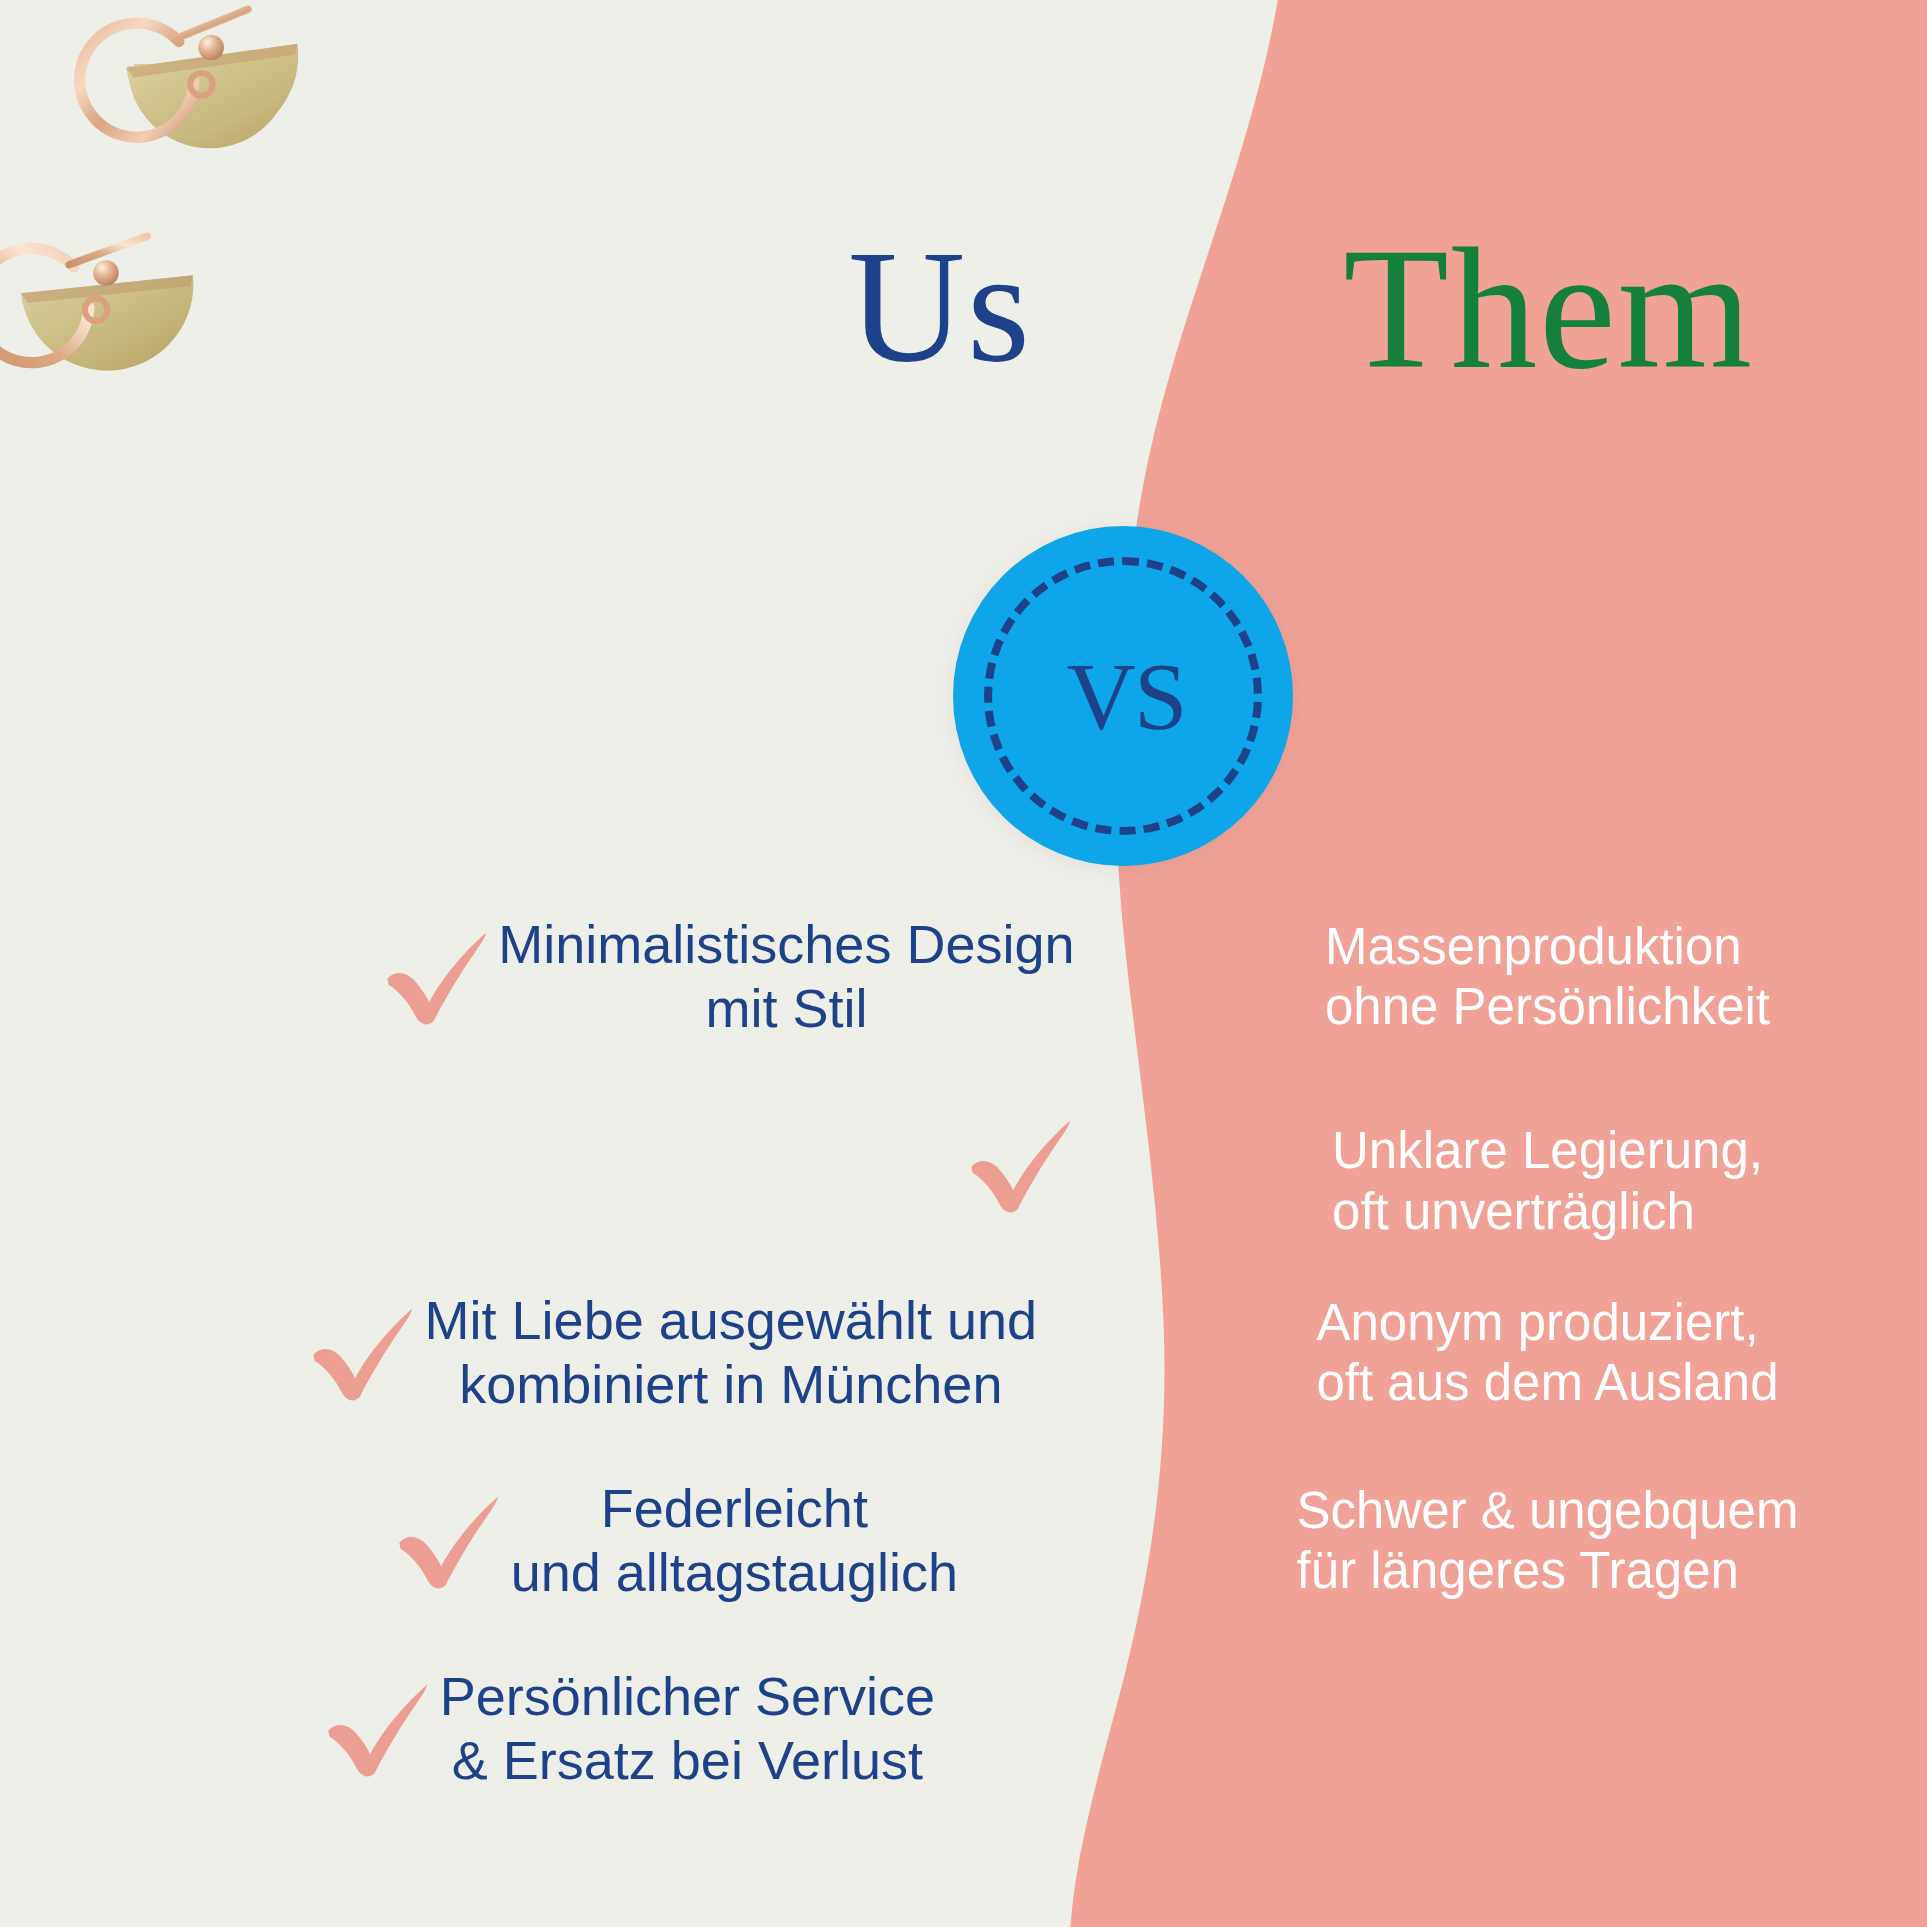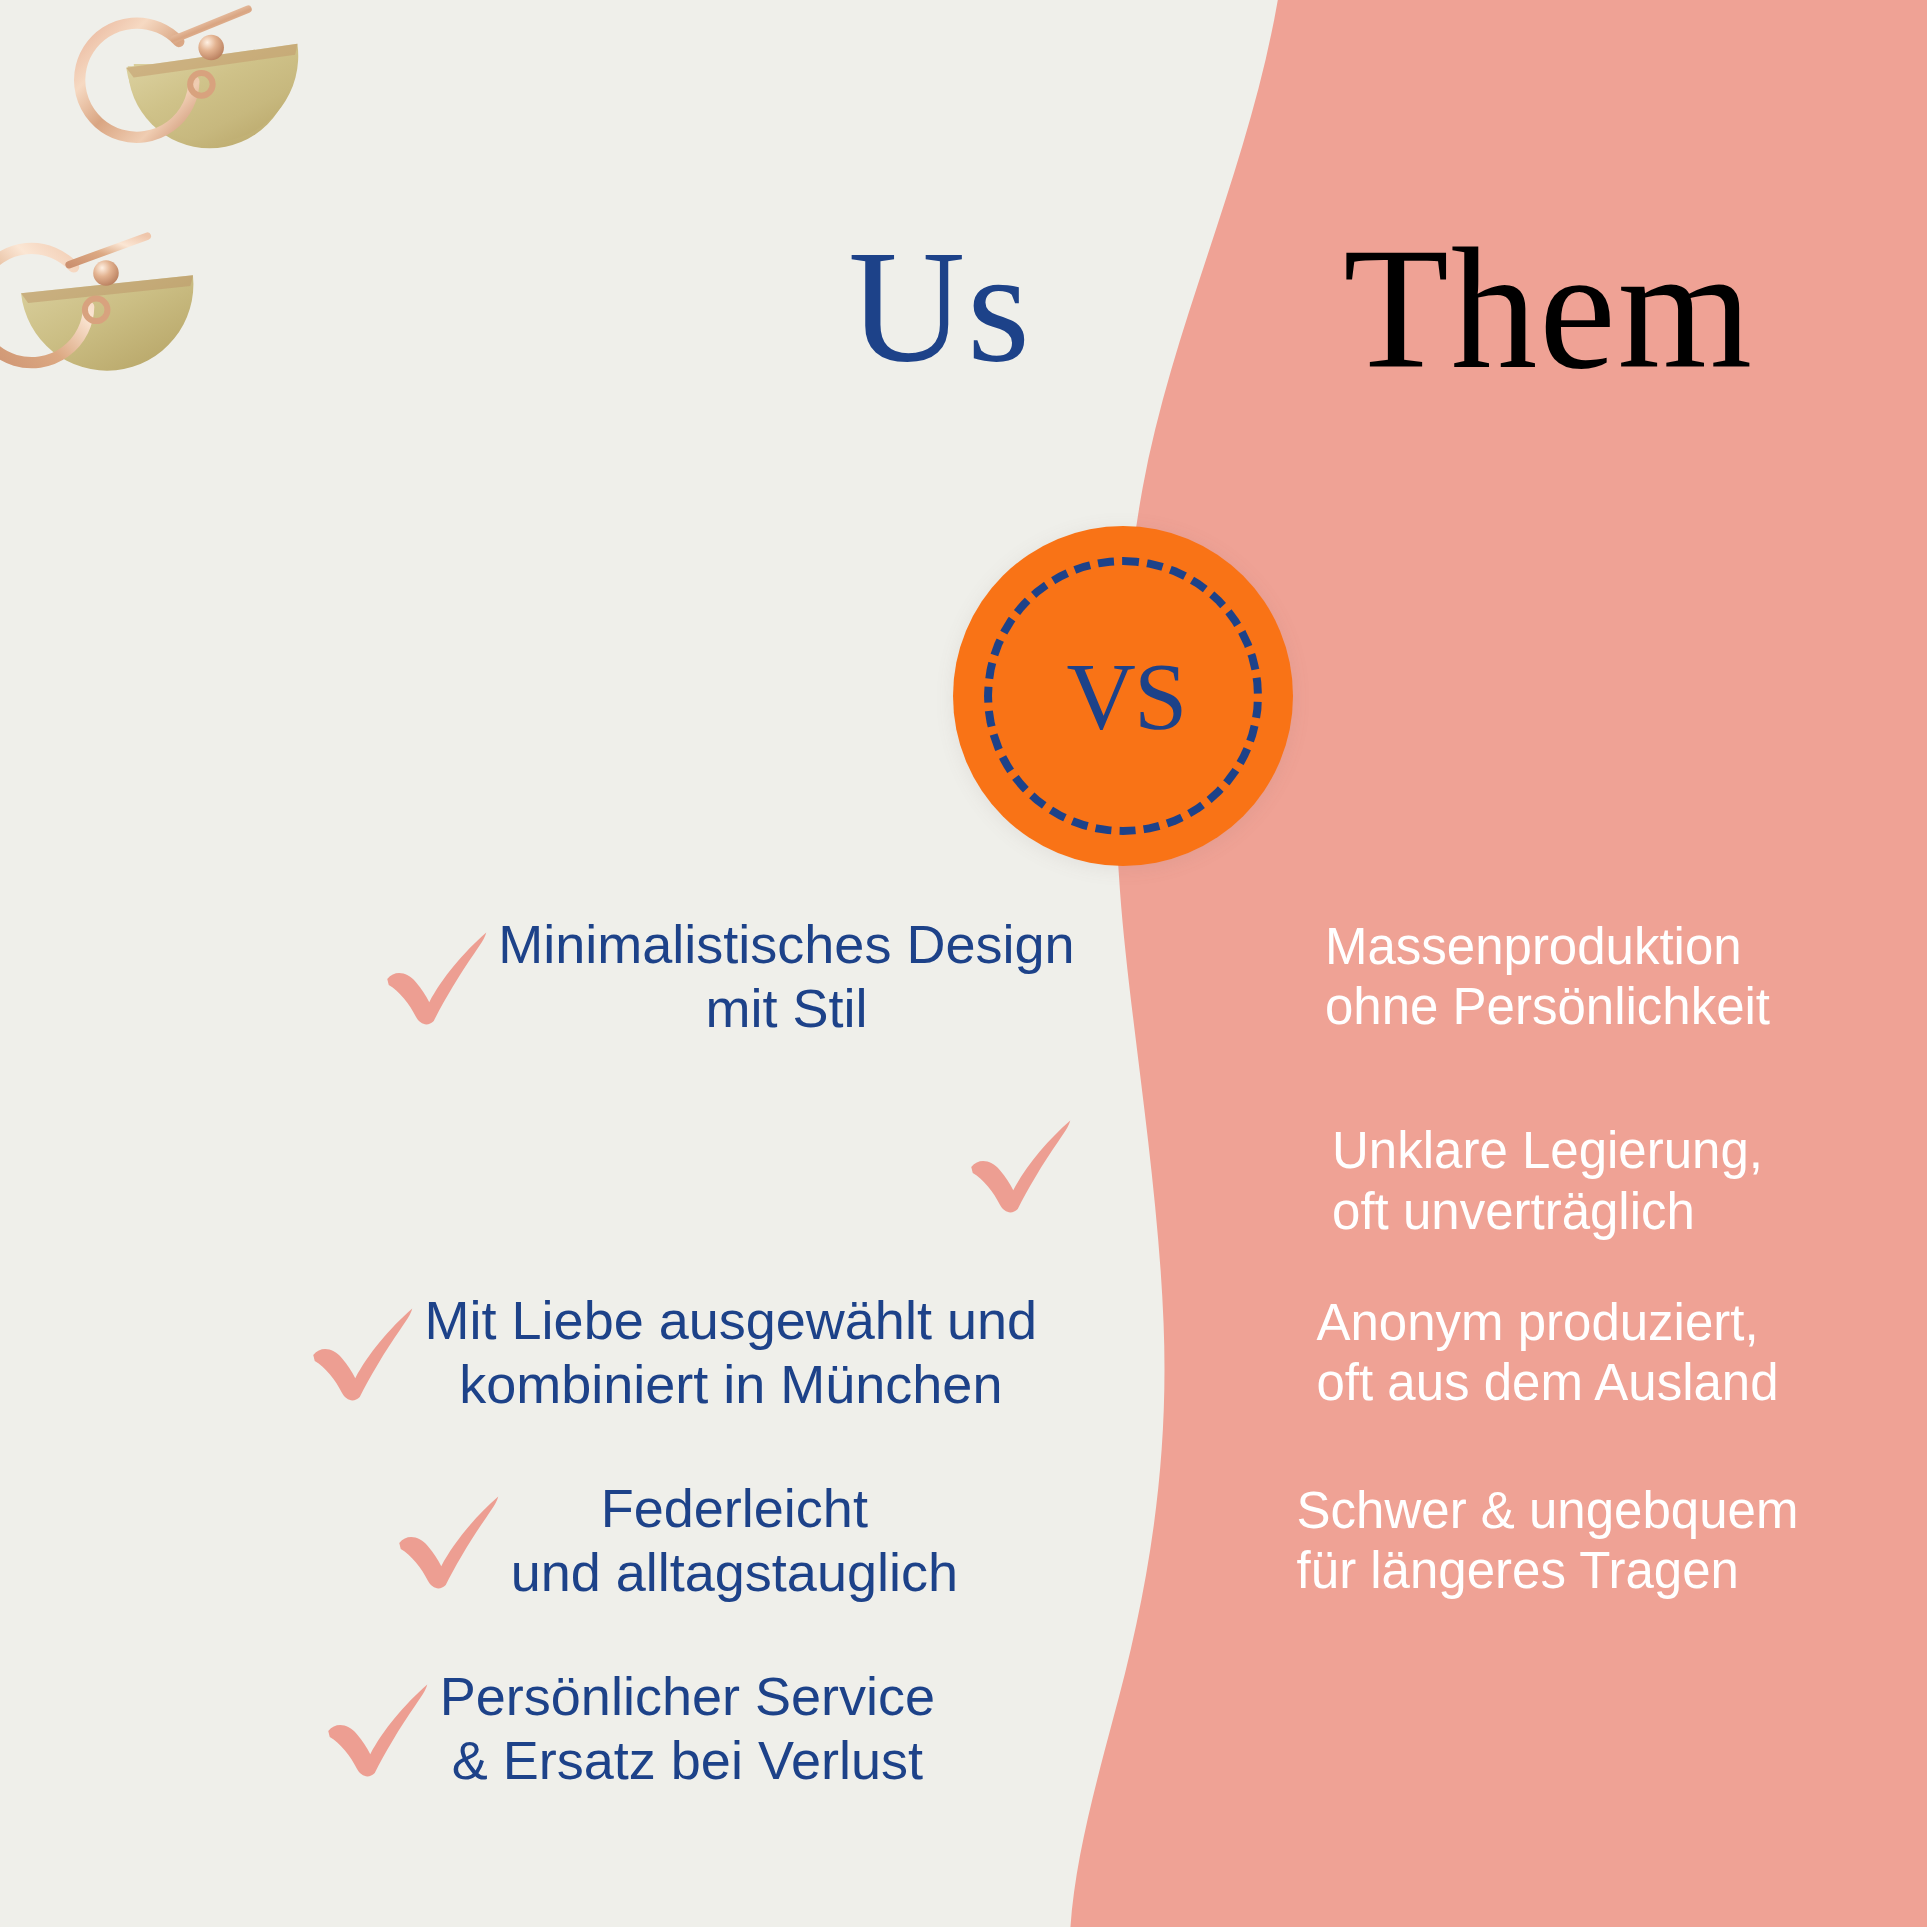--- a/index.html
+++ b/index.html
@@ -49,32 +49,32 @@
     text-align: center;
     font-size: 162px;
     color: #1D4289;
   }
   #heading-them {
     left: 1308px;
     top: 222px;
     width: 481px;
     text-align: center;
     font-size: 173px;
-    color: #000000;
+    color: #15803d;
   }
 
   
   #vs-badge {
     position: absolute;
     left: 953px;
     top: 526px;
     width: 340px;
     height: 340px;
     border-radius: 50%;
-    background: #f97316;
+    background: #0ea5e9;
     box-shadow: 0 3px 19.5px rgba(120,100,95,0.10);
   }
   #vs-ring {
     position: absolute;
     left: 31px;
     top: 31px;
     width: 278px;
     height: 278px;
     border-radius: 50%;
     border: 8.3px dashed #1D4289;

